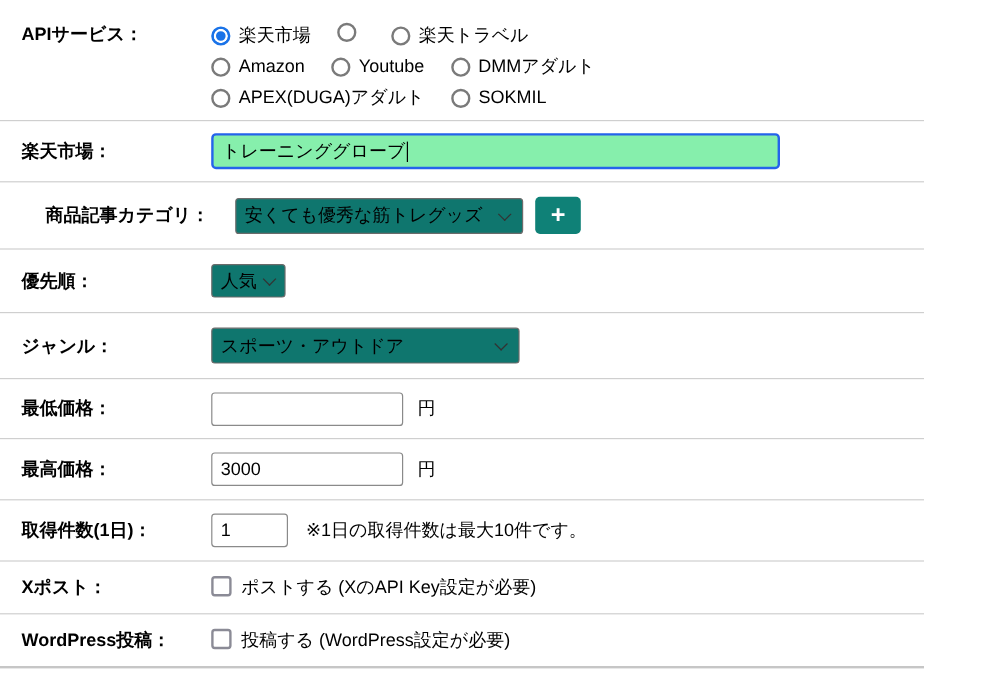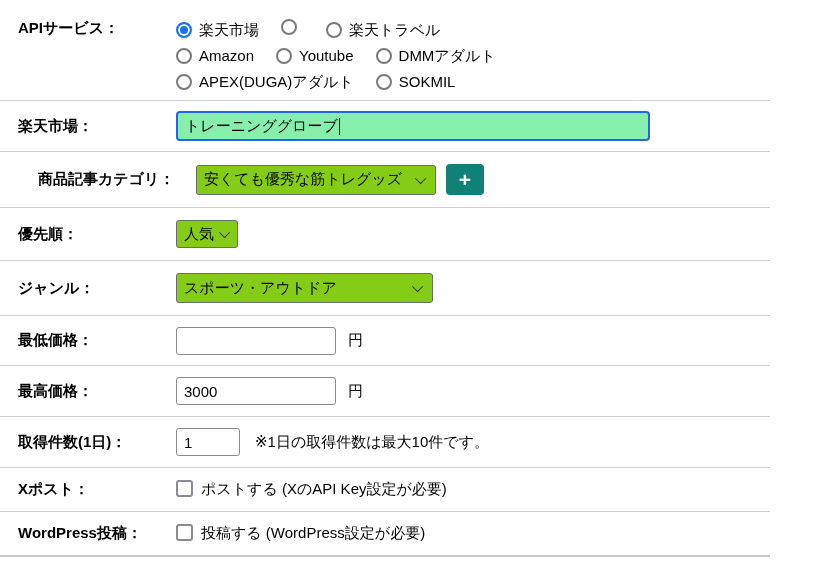--- a/index.html
+++ b/index.html
@@ -60,21 +60,21 @@
   .keyword-box {
     box-sizing:border-box; width:474px; height:30px;
     border:2px solid #2563eb; border-radius:4px; background:#86efac;
     display:flex; align-items:center; padding:0 7px;
   }
   .caret { flex:none; width:1px; height:17px; background:#000; margin-left:1px; }
 
   
   .select {
     display:inline-flex; align-items:center; justify-content:space-between;
-    box-sizing:border-box; height:30px; background:#84cc16;
+    box-sizing:border-box; height:30px; background:#0f766e;
     border:1px solid #6b6b6b; border-radius:3px; padding:0 9px 0 7px;
     white-space:nowrap; cursor:default;
   }
   .sel-category { width:240px; }
   .sel-priority { width:62px; height:28px; }
   .sel-genre    { width:257px; }
   .chevron {
     flex:none; width:7px; height:7px; margin-left:8px;
     border-left:1.6px solid #333; border-bottom:1.6px solid #333;
     transform:rotate(-45deg) translateY(-2px);

